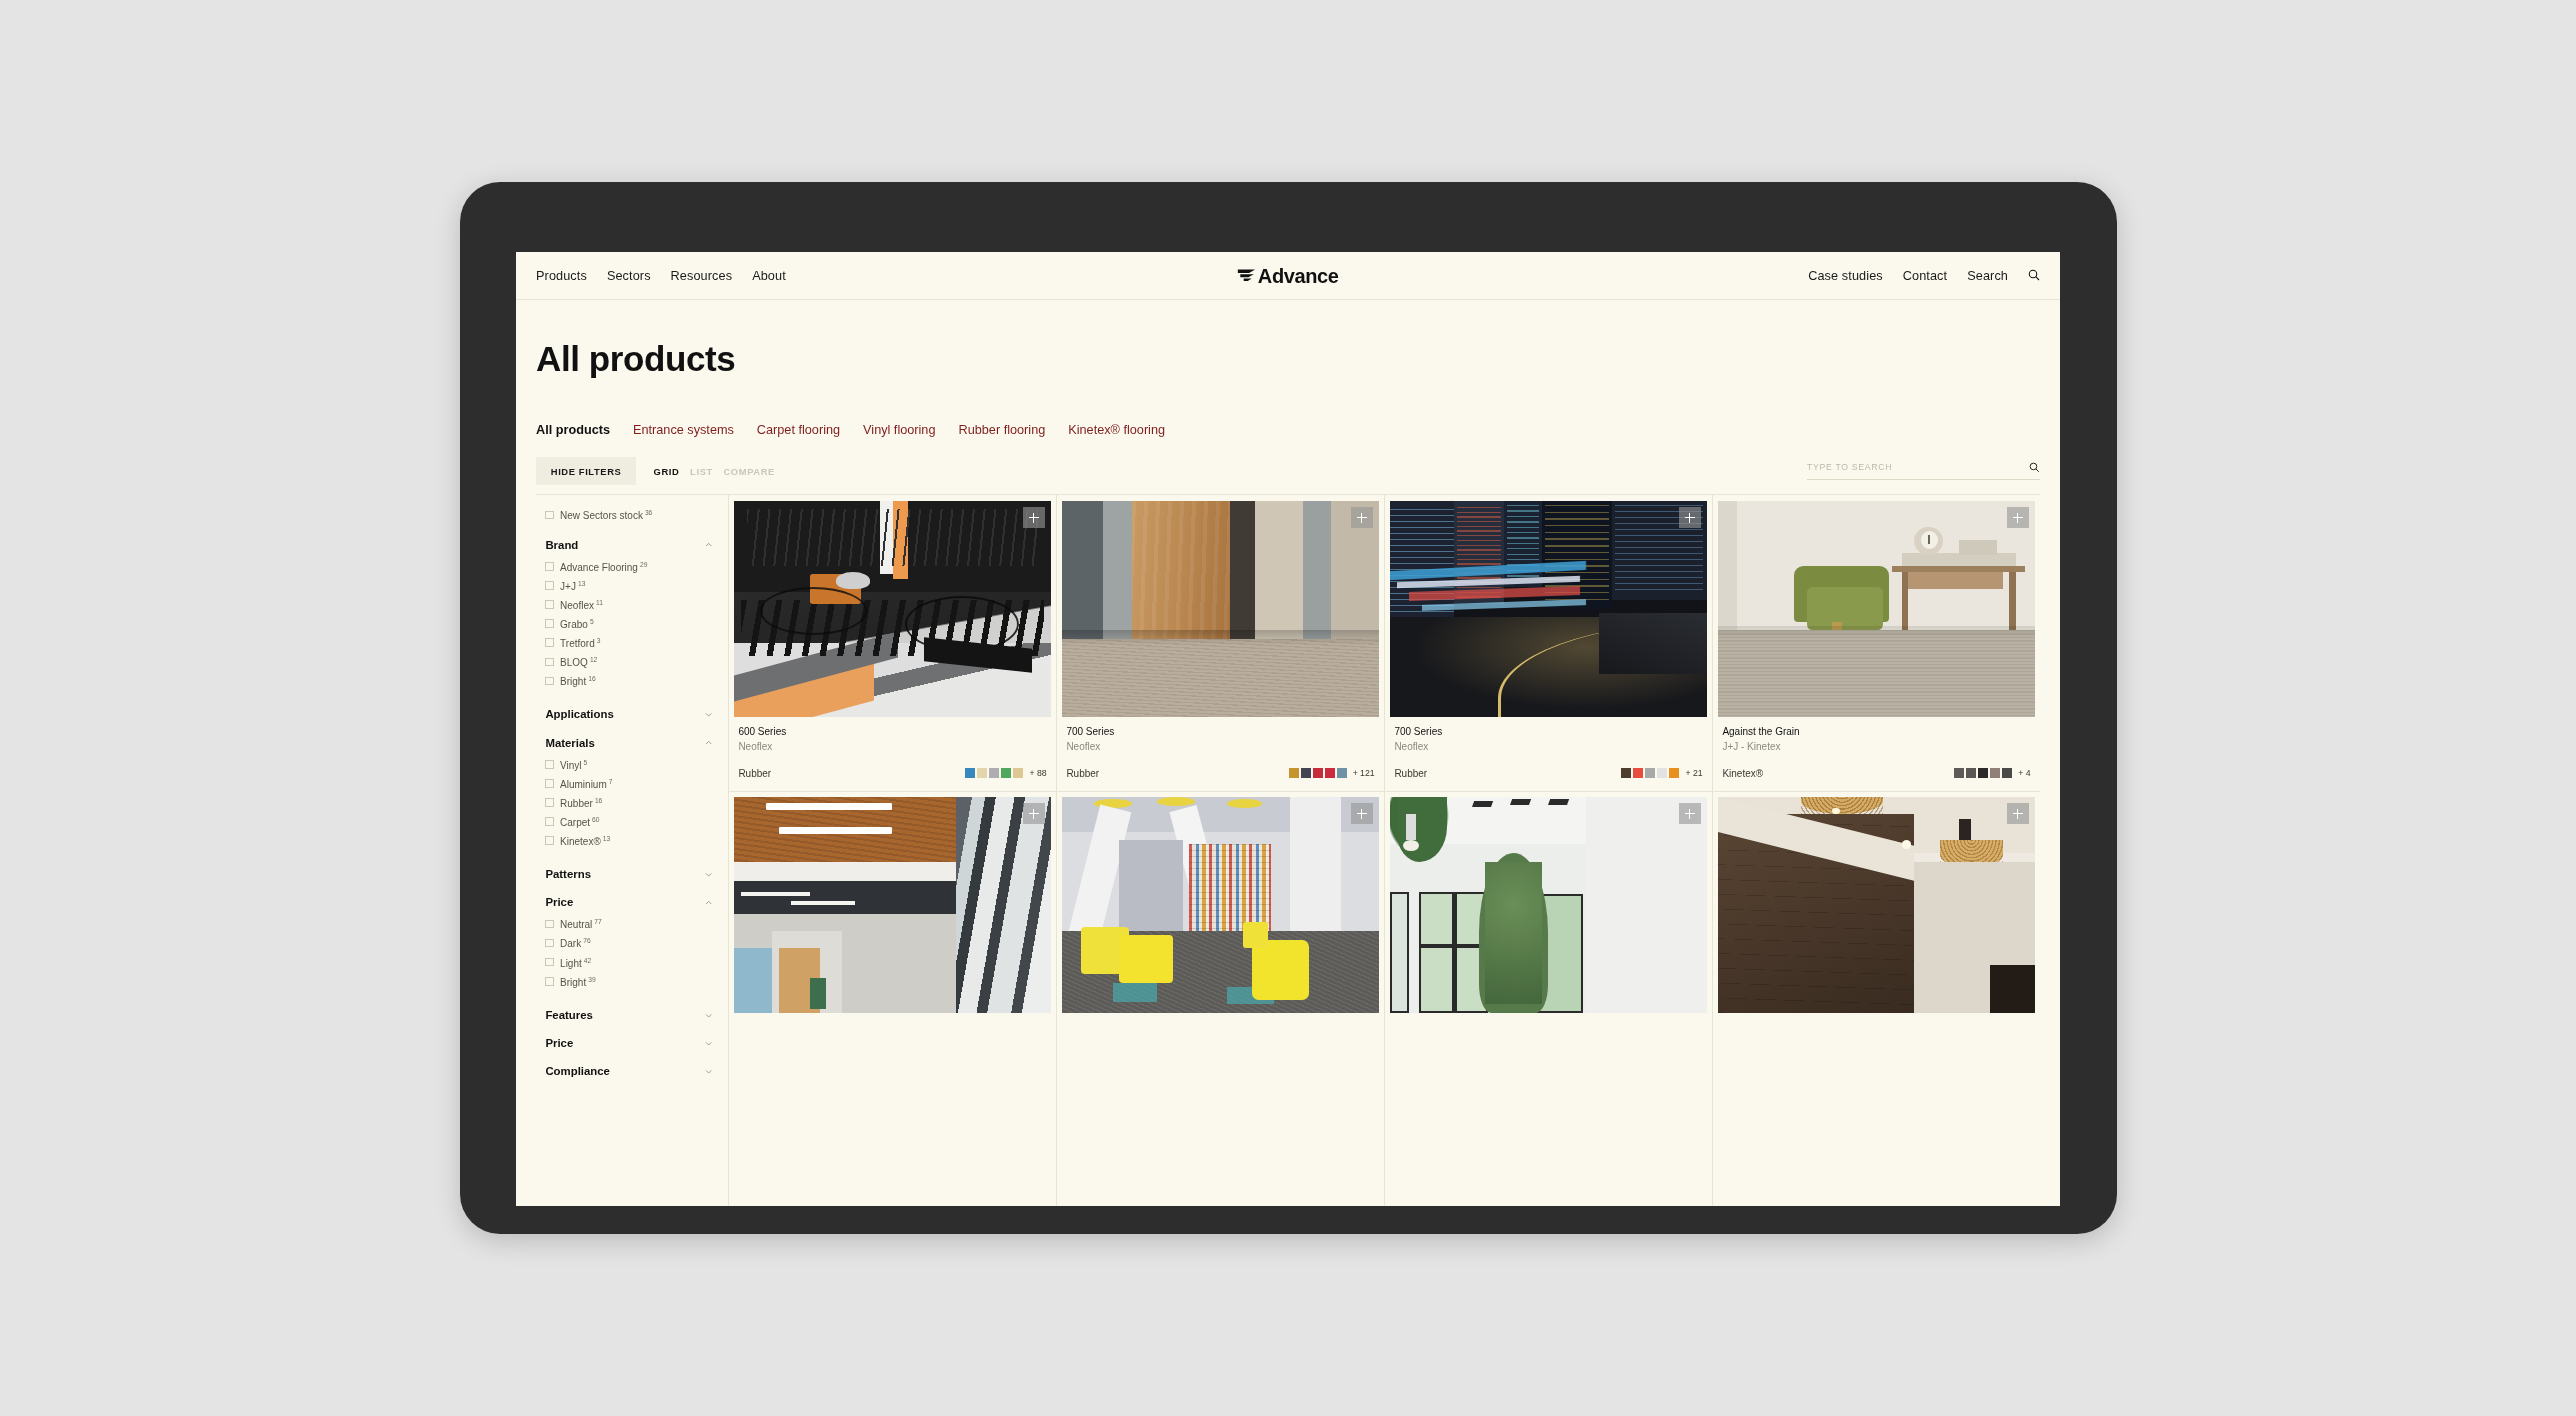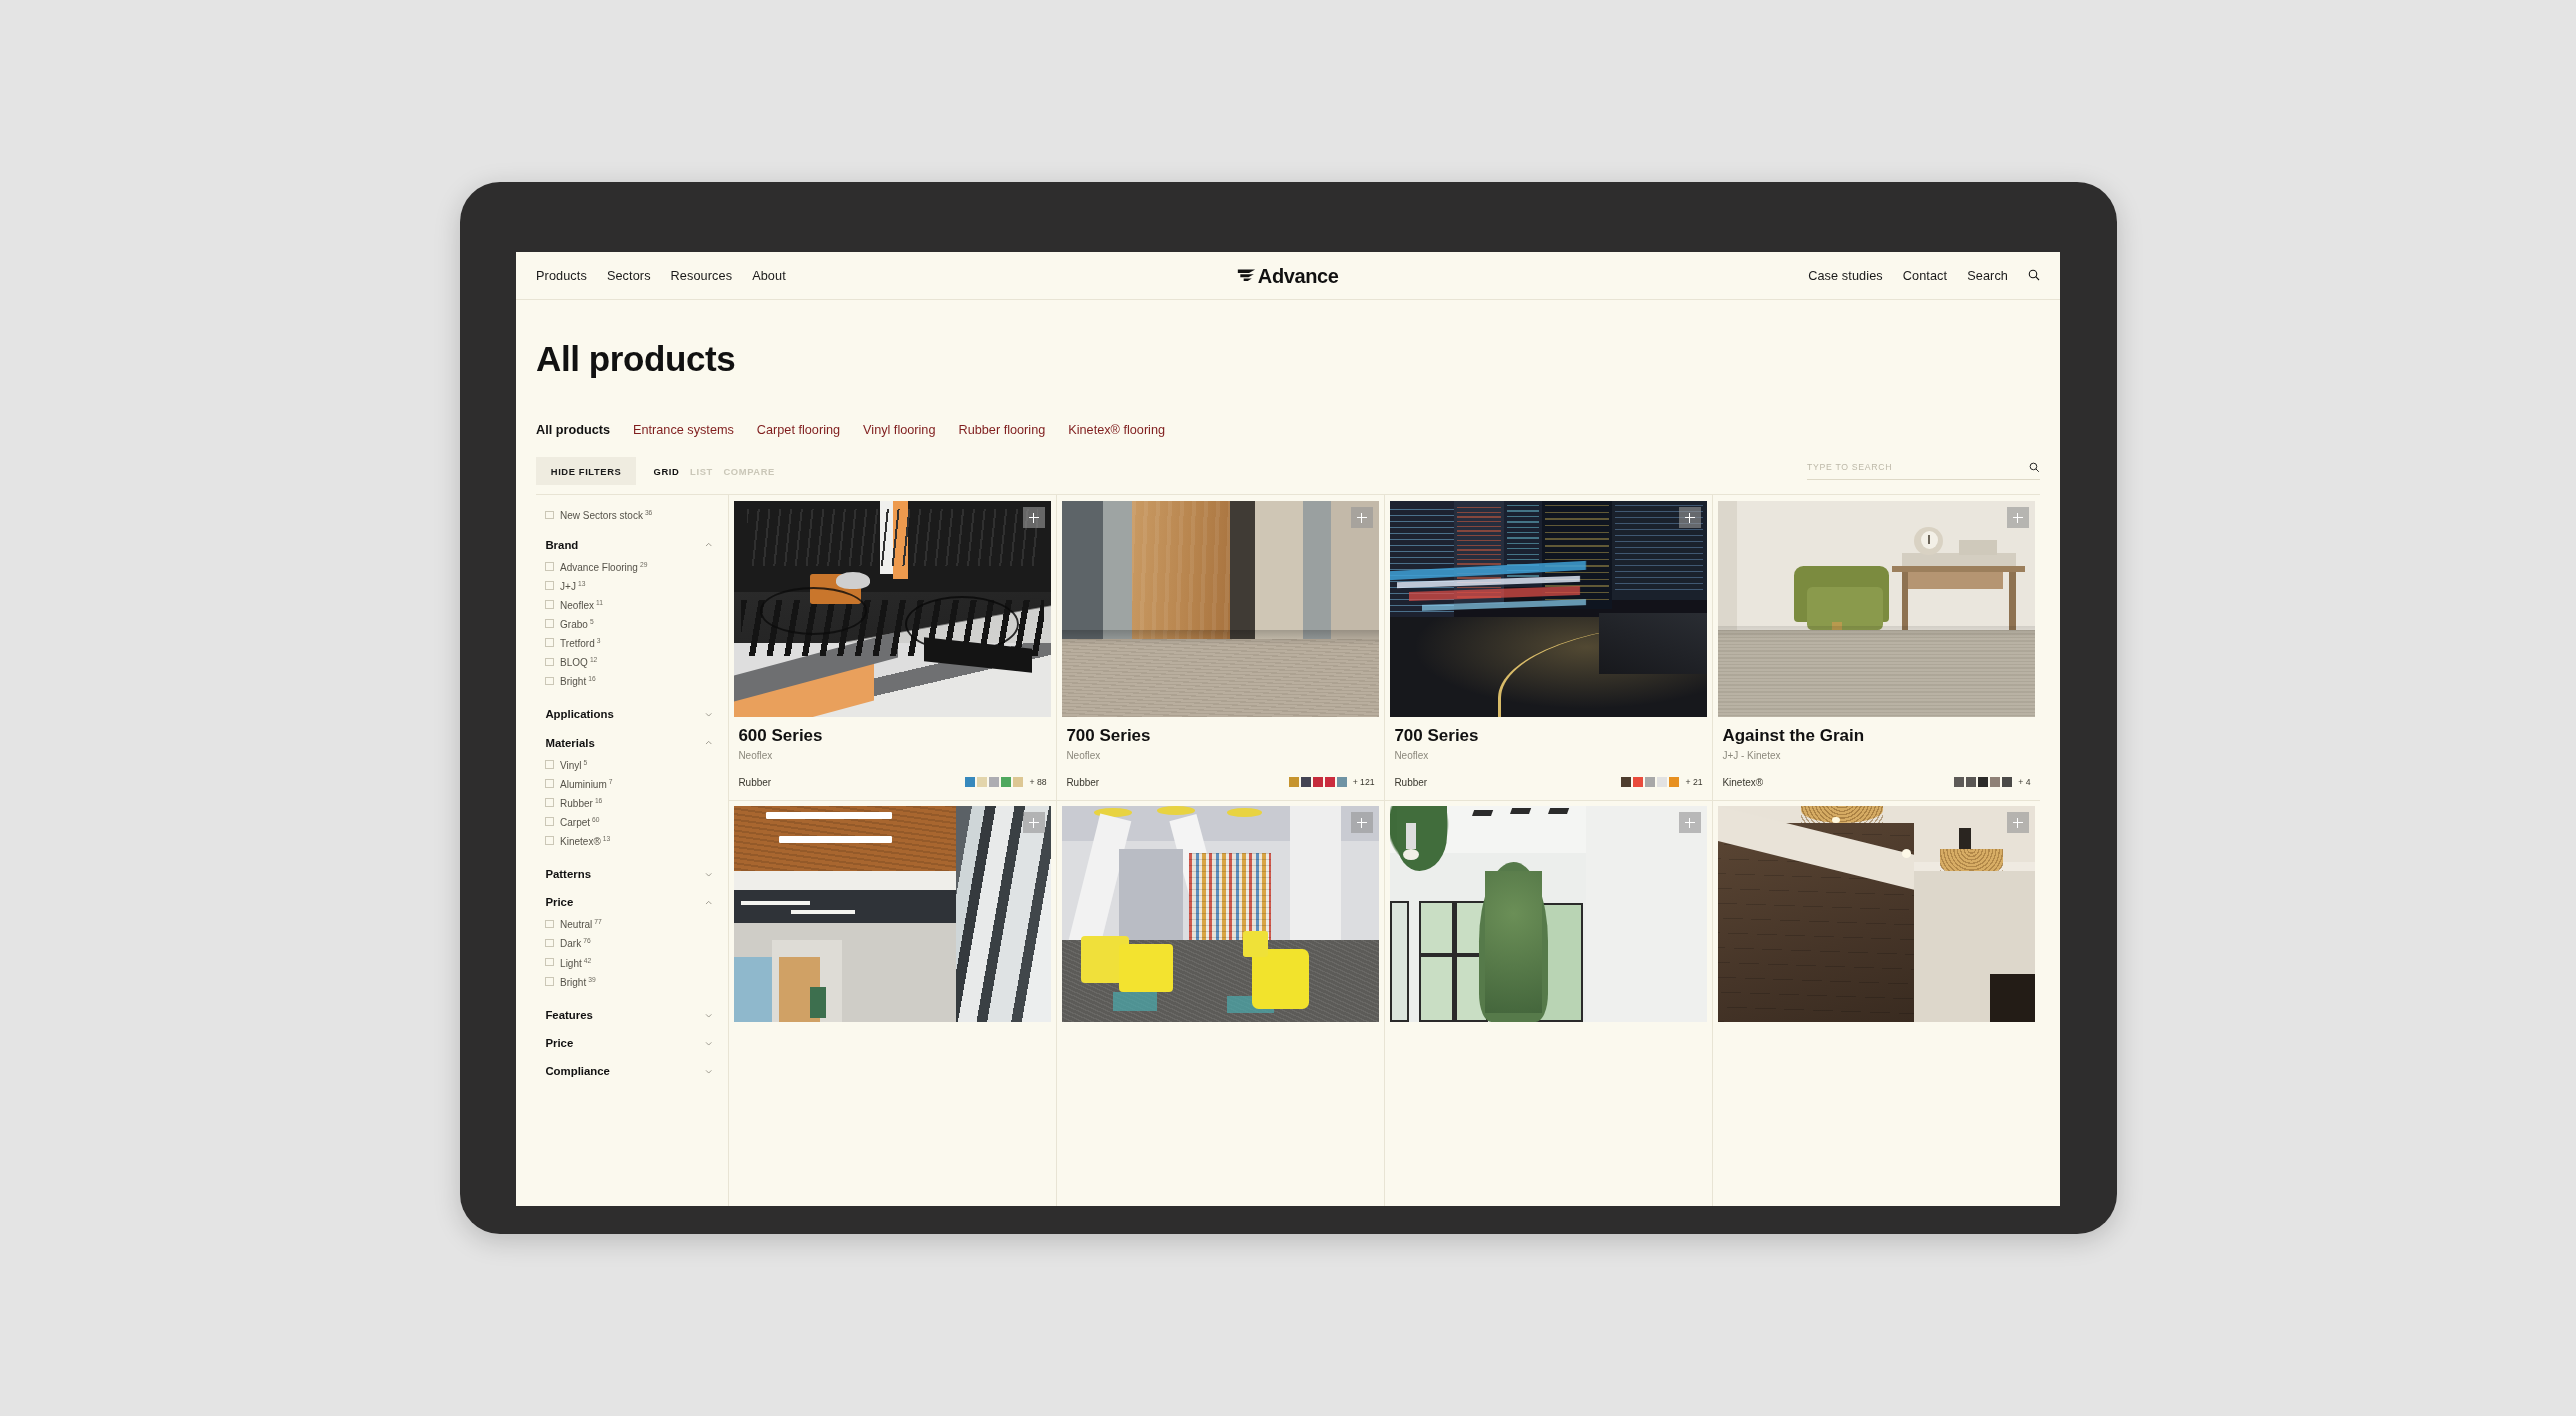--- a/index.html
+++ b/index.html
@@ -158,21 +158,21 @@
     background: rgba(150,150,150,.62);
     display: flex; align-items: center; justify-content: center;
     cursor: pointer;
   }
   .plus-btn::before, .plus-btn::after {
     content: ""; position: absolute; background: #fff;
   }
   .plus-btn::before { width: 10px; height: 1.1px; }
   .plus-btn::after  { width: 1.1px; height: 10px; }
   .card-body { padding: 9.4px 4px 12px 4px; }
-  .card-title { font-size: 17px; font-weight: bold; color: #111; }
+  .card-title { font-size: 10px; font-weight: normal; color: #111; }
   .card-sub { font-size: 10px; color: #8c897d; margin-top: 3.4px; }
   .card-foot {
     display: flex; align-items: center; justify-content: space-between;
     margin-top: 16px;
   }
   .card-material { font-size: 10px; color: #3a382f; }
   .swatches { display: flex; align-items: center; gap: 2px; }
   .swatch { width: 10px; height: 10px; display: block; }
   .swatch-more { font-size: 8.7px; color: #3a382f; margin-left: 4px; }
   .row-divider { border-top: 0.7px solid #e8e4d4; }

